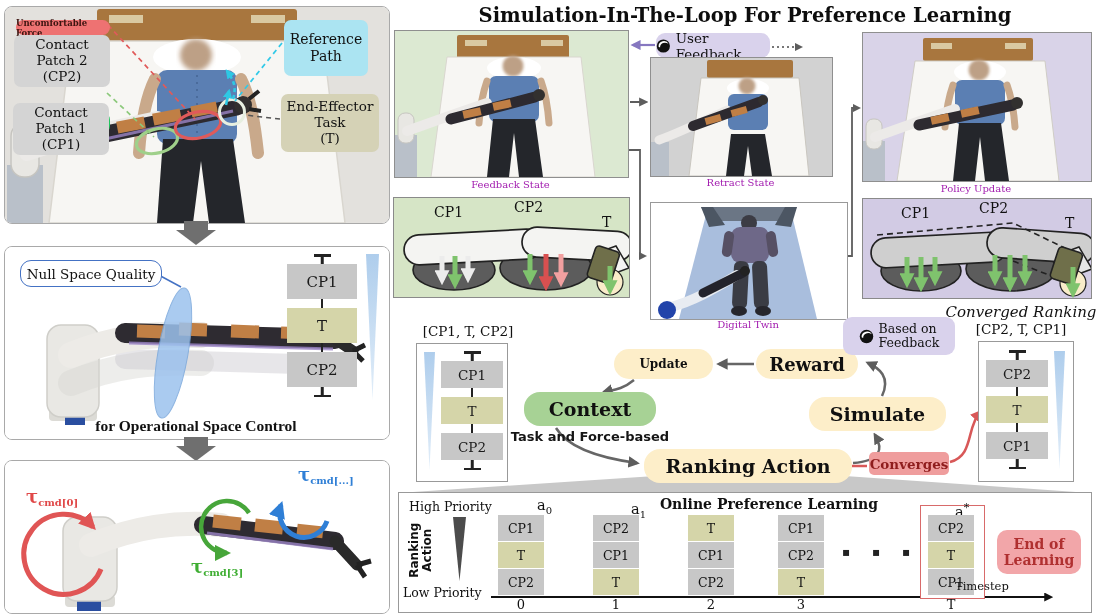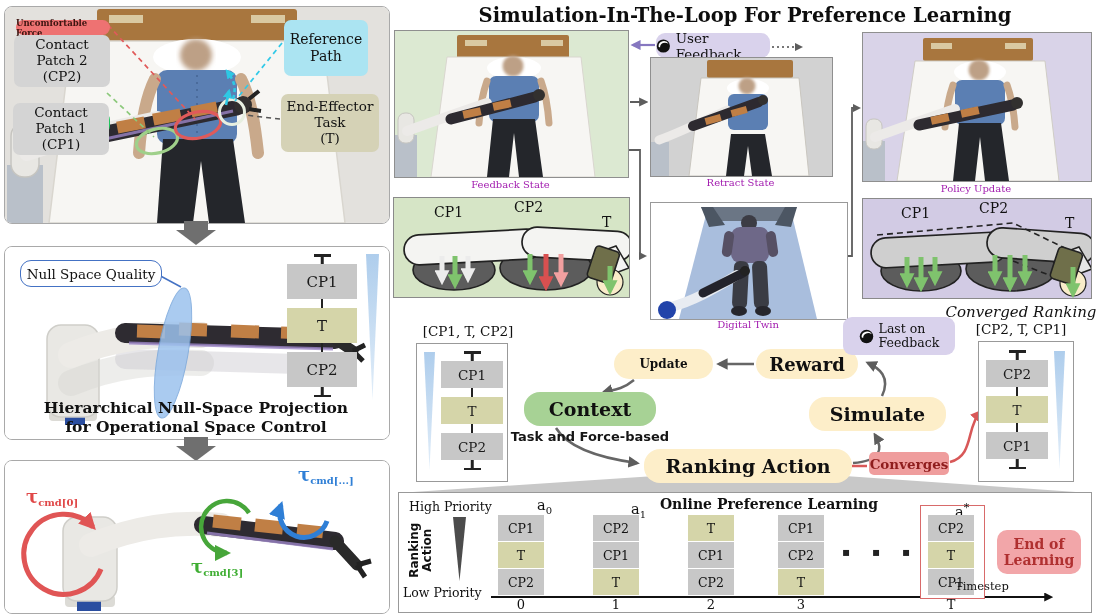--- a/index.html
+++ b/index.html
@@ -219,22 +219,21 @@
   <div class="stem"></div>
   <div class="rcell auto-olive olive">T</div>
   <div class="stem"></div>
   <div class="rcell auto-olive">CP2</div>
   <div class="tbar bot">
         <span class="h"></span>
         <span class="v"></span>
       </div>
 </div>
 <div class="bluewedge" style="left:366px;top:254px;width:13px;height:146px;"></div>
-<div class="cap2" style="left:4px;top:398px;">Hierarchical Null-Space Projection</div>
-<div class="cap2" style="left:4px;top:417px;">for Operational Space Control</div>
+<div class="cap2" style="left:4px;top:417px;font-family:Liberation Serif, serif;">for Operational Space Control</div>
 
 <div class="darr-stem" style="left:184px;top:437px;"></div>
 <div class="darr-head" style="left:176px;top:446px;"></div>
 
 <div class="panel" style="left:4px;top:460px;width:384px;height:152px;">
   <svg width="384" height="152" viewBox="0 0 384 152">
     <rect x="0" y="0" width="384" height="152" fill="#fff"></rect>
     <rect x="60" y="134" width="50" height="12" rx="4" fill="#dcdbd6"></rect>
     <rect x="72" y="140" width="24" height="10" fill="#2a4ea0"></rect>
     <rect x="58" y="56" width="54" height="84" rx="14" fill="#e9e8e4" stroke="#cfcec9" stroke-width="1.5"></rect>
@@ -459,21 +458,21 @@
 <div class="cyc" style="left:756px;top:349px;width:102px;height:30px;font-size:18px;">Reward</div>
 <div class="cyc green" style="left:524px;top:392px;width:132px;height:34px;font-size:19px;">Context</div>
 <div class="subnote" style="left:505px;top:429px;width:170px;">Task and Force-based</div>
 <div class="cyc" style="left:809px;top:397px;width:137px;height:34px;font-size:19px;">Simulate</div>
 <div class="cyc" style="left:644px;top:449px;width:208px;height:34px;font-size:19px;">Ranking Action</div>
 <div class="pbadge pre" style="left:843px;top:317px;width:112px;height:38px;font-size:12.5px;line-height:1.15;">
   <svg width="15" height="15" viewBox="0 0 20 20">
         <circle cx="10" cy="10" r="9" fill="#111"></circle>
         <path d="M3.5 11 Q3 5 9 3.5 Q15 2.5 17 7 Q13 4.5 9.5 6 Q5.5 7.5 5.5 12 Z" fill="#fff"></path>
       </svg>
-  <span>Last on
+  <span>Based on
 Feedback</span>
 </div>
 <div class="redbadge" style="left:869px;top:452px;width:80px;height:23px;">Converges</div>
 
 <div class="rank-title" style="left:945px;top:303px;width:152px;">Converged Ranking</div>
 <div class="rank-val" style="left:945px;top:321px;width:152px;">[CP2, T, CP1]</div>
 <div class="rankbox" style="left:978px;top:341px;width:94px;height:139px;">
   <div class="bluewedge" style="left:75px;top:9px;width:11px;height:118px;"></div>
   <div class="rstack sz-b abs" style="left:7px;top:8px;">
     <div class="tbar top">

